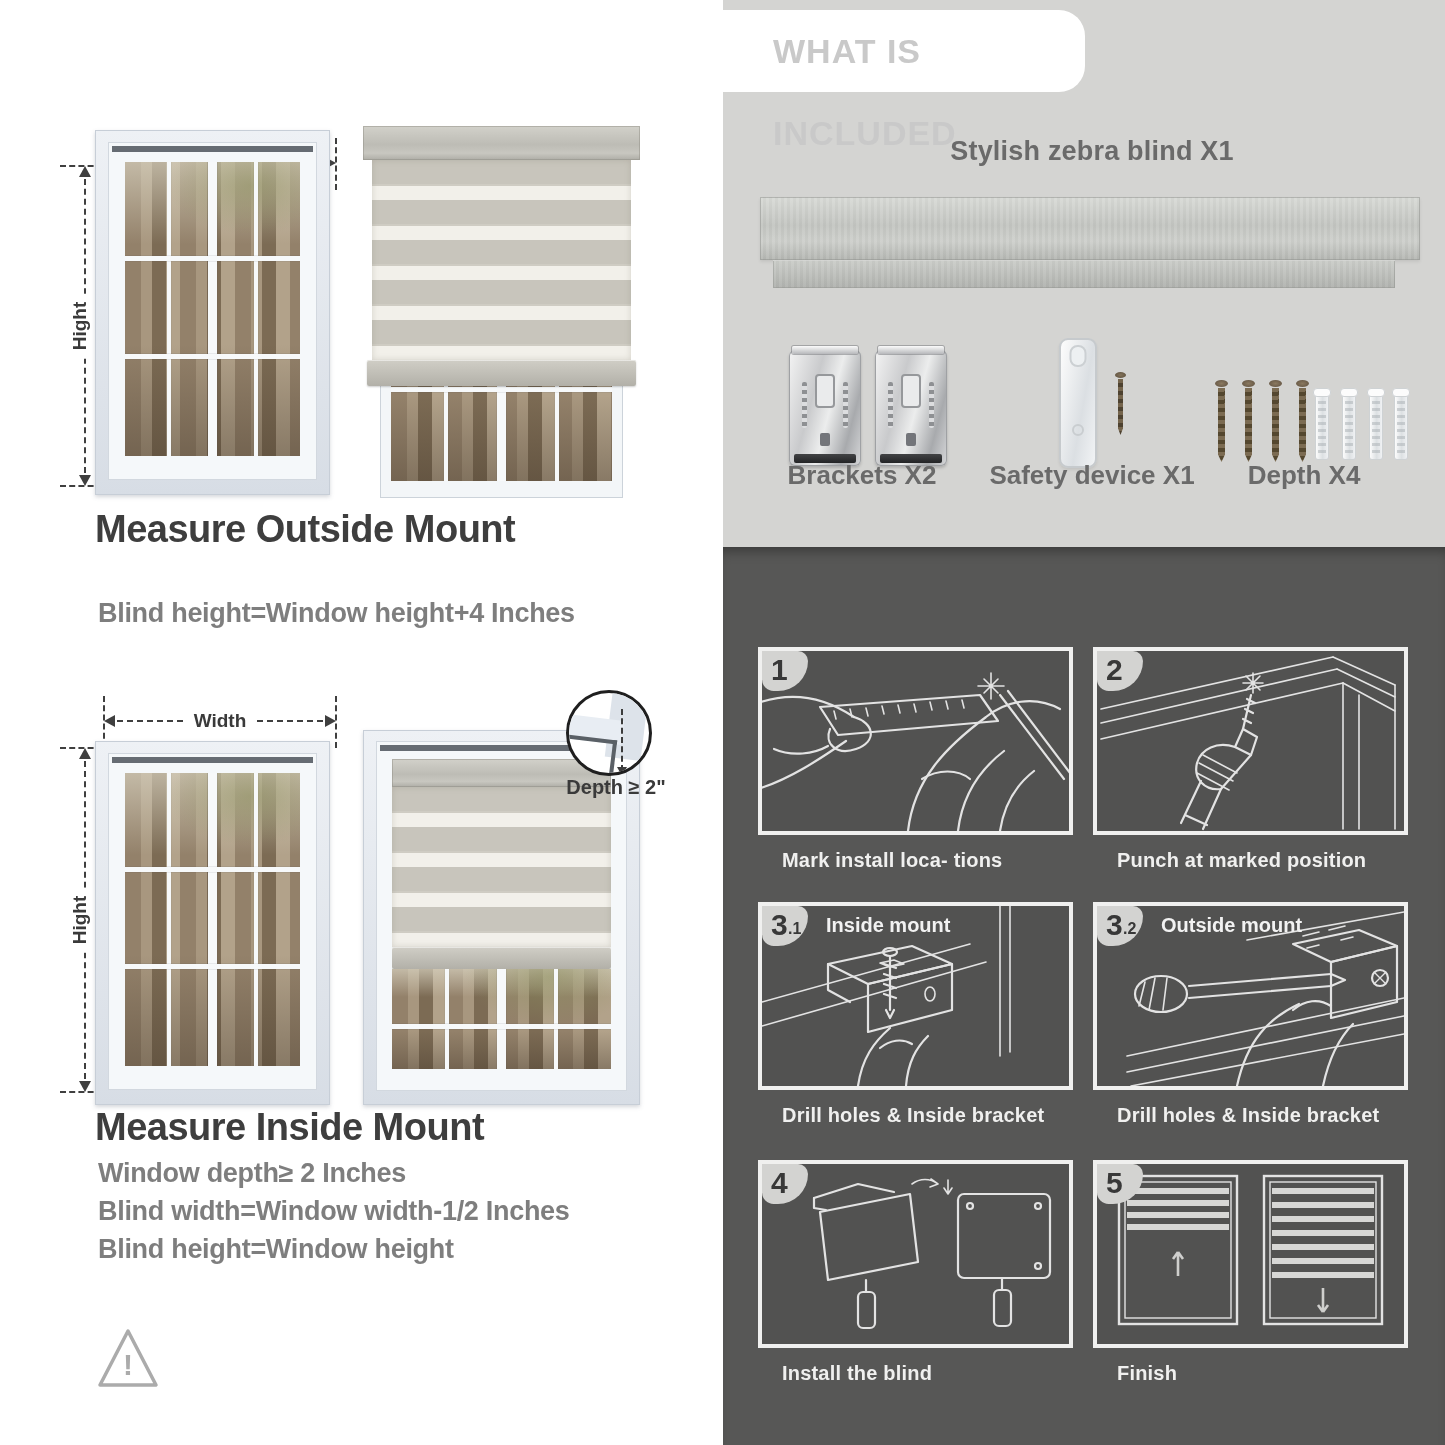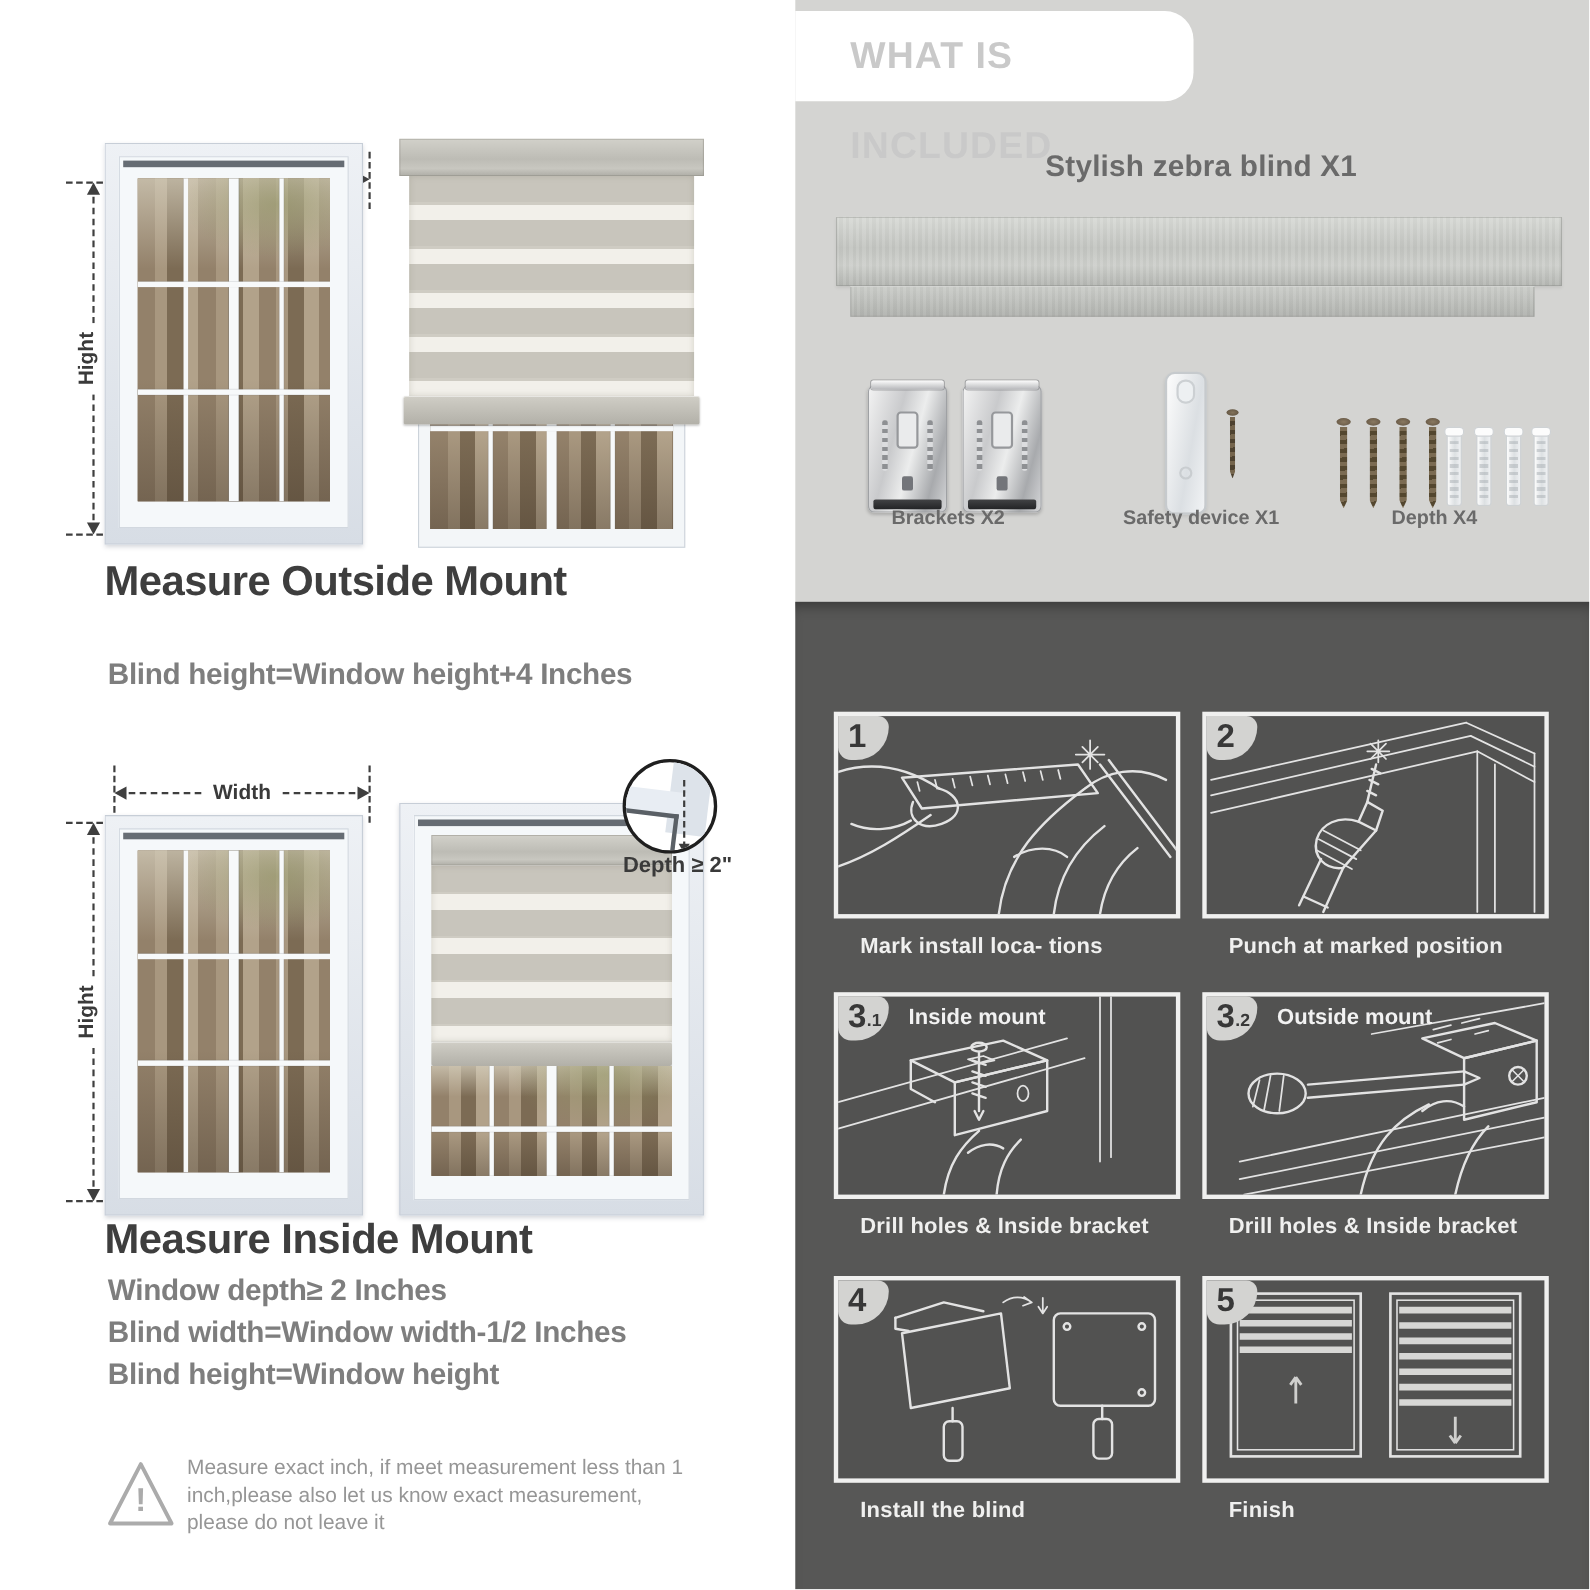--- a/index.html
+++ b/index.html
@@ -83,21 +83,21 @@
   .rt{position:absolute;left:723px;top:0;width:722px;height:547px;background:#d4d4d2;}
   .product-label{position:absolute;color:#6a6a6a;font-weight:bold;font-size:27px;text-align:center;letter-spacing:.2px;}
   .cas-top{position:absolute;background:
     repeating-linear-gradient(90deg,rgba(255,255,255,.07) 0 3px,rgba(0,0,0,.02) 3px 6px),
     linear-gradient(180deg,#d8dad6 0%,#c3c5c1 45%,#cdcfcb 70%,#b4b6b2 100%);
     box-shadow:inset 0 0 0 1px rgba(145,147,143,.55),0 2px 3px rgba(0,0,0,.08);}
   .cas-bot{position:absolute;background:
     repeating-linear-gradient(90deg,rgba(255,255,255,.06) 0 3px,rgba(0,0,0,.02) 3px 6px),
     linear-gradient(180deg,#cbcdc9,#b0b2ae);
     box-shadow:inset 0 1px 0 rgba(255,255,255,.45),inset 0 0 0 1px rgba(145,147,143,.45);}
-  .item-label{position:absolute;color:#6a6a6a;font-weight:bold;font-size:18px;text-align:center;white-space:nowrap;}
+  .item-label{position:absolute;color:#6a6a6a;font-weight:bold;font-size:26px;text-align:center;white-space:nowrap;}
 
   .bracket{position:absolute;width:72px;height:116px;border-radius:6px;
     background:linear-gradient(105deg,#f4f4f4 0%,#c9cacc 35%,#eceded 55%,#a8aaad 80%,#d6d7d9 100%);
     box-shadow:inset 0 0 0 1px #9fa1a4,0 2px 3px rgba(0,0,0,.18);}
   .br-top{position:absolute;left:3px;right:3px;top:-4px;height:8px;border-radius:2px;
     background:linear-gradient(#fbfbfb,#b7b8bb);box-shadow:0 0 0 1px rgba(130,132,135,.6);}
   .br-slot{position:absolute;left:50%;top:24px;transform:translateX(-50%);width:20px;height:34px;
     background:#eaebec;border:2px solid #96989b;border-radius:4px;}
   .br-spring{position:absolute;top:32px;width:5px;height:46px;border-radius:2px;
     background:repeating-linear-gradient(180deg,#8e9093 0 4px,#dcdddf 4px 8px);}
@@ -261,21 +261,20 @@
 
     <div class="sec-title" style="top:1106px;">Measure Inside Mount</div>
     <div class="sec-line" style="top:1158px;">Window depth≥ 2 Inches</div>
     <div class="sec-line" style="top:1196px;">Blind width=Window width-1/2 Inches</div>
     <div class="sec-line" style="top:1234px;">Blind height=Window height</div>
 
     <svg class="abs" style="left:96px;top:1324px;" width="64" height="68" viewBox="0 0 64 68">
       <path d="M32 7 L60 61 L4 61 Z" fill="none" stroke="#ababab" stroke-width="3.5" stroke-linejoin="round"></path>
     </svg>
     <div class="warn-bang" style="left:96px;top:1348px;width:64px;">!</div>
-    <div class="warn-text" style="left:170px;top:1322px;width:452px;">Measure exact inch, if meet measurement less than 1 inch,please also let us know exact measurement, please do not leave it</div>
   </section>
 
   <section class="rt">
     <div class="banner-white rt-banner">
       <span>WHAT IS INCLUDED</span>
     </div>
 
     <div class="product-label" style="left:109px;top:136px;width:520px;">Stylish zebra blind X1</div>
 
     <div class="cas-top" style="left:37px;top:197px;width:660px;height:63px;"></div>

